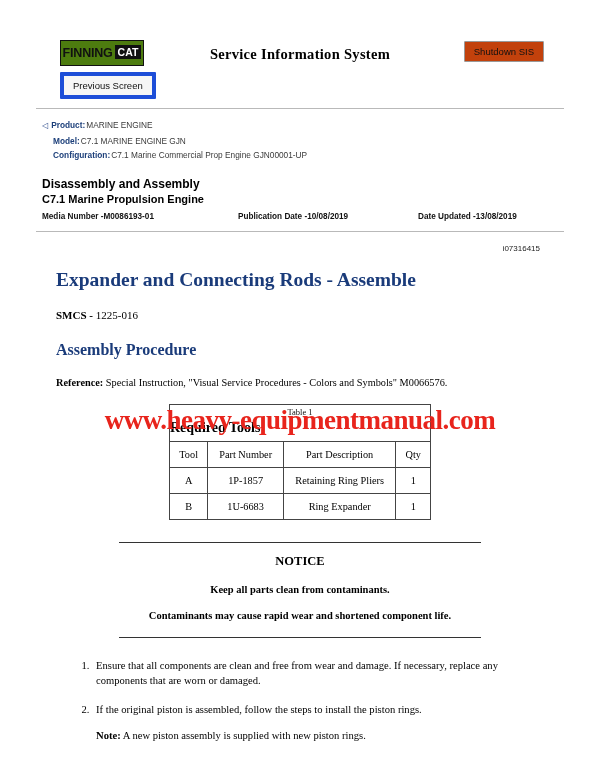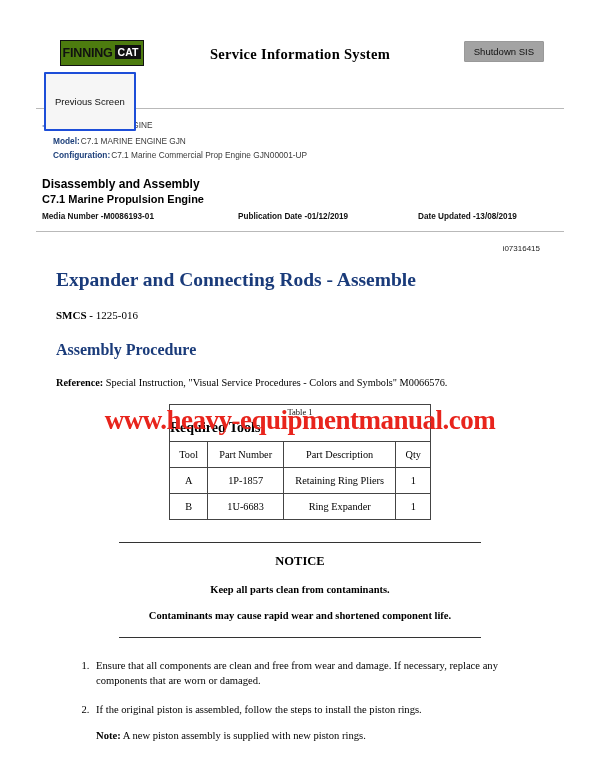--- a/index.html
+++ b/index.html
@@ -70,38 +70,38 @@
     font-family: "Liberation Serif", serif;
     font-weight: bold;
     font-size: 14.5px;
     letter-spacing: 0.3px;
   }
   .shutdown-btn {
     position: absolute;
     right: 20px;
     top: 1px;
     border: 1px solid #999;
-    background: #a3a3a3;
+    background: #c2410c;
     font-family: "Liberation Sans", sans-serif;
     font-size: 9.5px;
     color: #111;
     padding: 4px 9px;
     border-radius: 1px;
     cursor: pointer;
   }
   .prev-btn {
     position: absolute;
-    left: 8px;
+    left: 24px;
     top: 32px;
-    border: 2px solid #1d4ed8;
+    border: 4px solid #1d4ed8;
     background: #f6f6f6;
     font-family: "Liberation Sans", sans-serif;
     font-size: 9.5px;
     color: #111;
-    padding: 22px 9px;
+    padding: 4px 9px;
     border-radius: 1px;
     cursor: pointer;
   }
   .hr-top {
     border: none;
     border-top: 1px solid #b9b9b9;
     margin: 6px 0 0 0;
   }
 
   
@@ -334,21 +334,21 @@
     <div class="meta-row">
       <span class="lbl">Configuration:</span><span class="val">C7.1 Marine Commercial Prop Engine GJN00001-UP</span>
     </div>
   </div>
 
   <div class="titleblock">
     <div class="t-h1">Disassembly and Assembly</div>
     <div class="t-h2">C7.1 Marine Propulsion Engine</div>
     <div class="t-row">
       <div class="c1">Media Number -M0086193-01</div>
-      <div class="c2">Publication Date -01/12/2019</div>
+      <div class="c2">Publication Date -10/08/2019</div>
       <div class="c3">Date Updated -13/08/2019</div>
     </div>
   </div>
 
   <hr class="hr-mid">
 
   <div class="docid">i07316415</div>
 
   <div class="content">
     <h1 class="doc-title">Expander and Connecting Rods - Assemble</h1>

